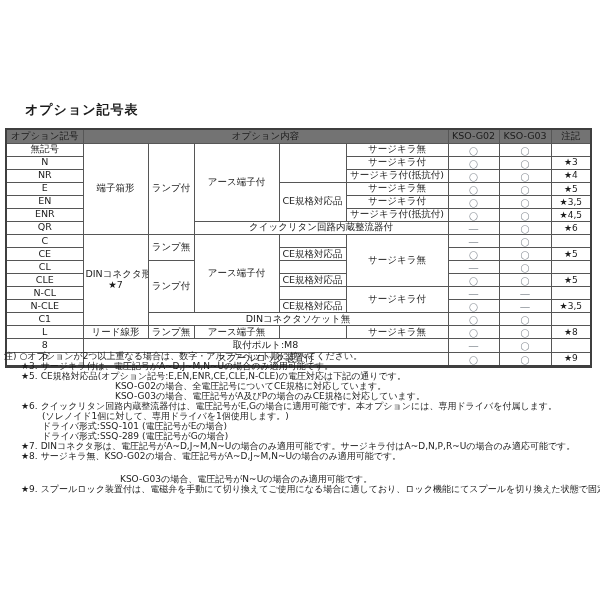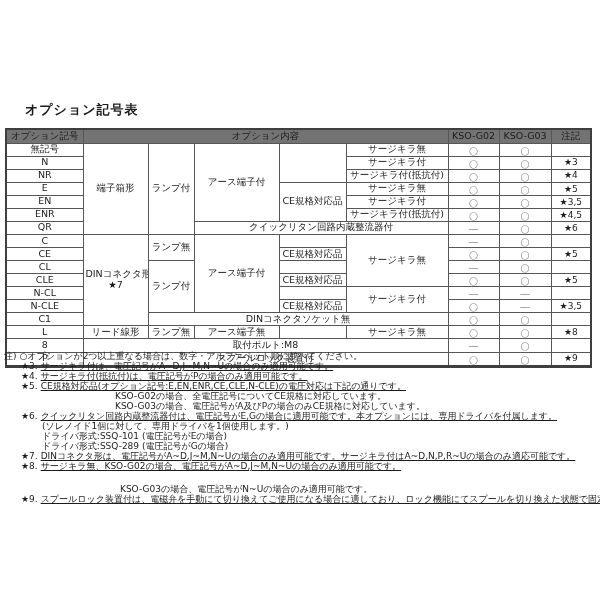--- a/index.html
+++ b/index.html
@@ -22,21 +22,21 @@
   table.opt tbody td:nth-last-child(2),
   table.opt tbody td:nth-last-child(3) { color:#8b9198; font-size:10.5px; }
   table.opt tbody td:last-child { font-size:9px; }
   .cell-sub { display:block; font-size:9.5px; }
 
   .notes { position:absolute; left:4px; top:351px; width:594px;
            font-size:9px; line-height:10px; }
   .nline { white-space:nowrap; }
   .nlabel { display:inline-block; margin-right:3px; }
   .ind0 { padding-left:0; }
-  .ind1 { padding-left:17px;text-decoration:underline; }
+  .ind1 { padding-left:17px; }
   .ind2 { padding-left:38px; }
   .ind3 { padding-left:111px; }
   .ind4 { padding-left:116px;margin-top:13px; }
 </style>
 </head>
 <body>
 
 <div id="page">
   <div class="title">オプション記号表</div>
 
@@ -198,21 +198,20 @@
           <td>○</td>
           <td>○</td>
           <td>★9</td>
         </tr>
       </tbody>
   </table>
 
   <div class="notes">
       <div class="nline ind0"><span class="nlabel">注)</span><span>○オプションが2つ以上重なる場合は、数字・アルファベット順に並べてください。</span></div>
       <div class="nline ind1"><span class="nlabel">★3.</span><span>サージキラ付は、電圧記号がA~D,J~M,N~Uの場合のみ適用可能です。</span></div>
-      <div class="nline ind1"><span class="nlabel">★4.</span><span>サージキラ付(抵抗付)は、電圧記号がPの場合のみ適用可能です。</span></div>
       <div class="nline ind1"><span class="nlabel">★5.</span><span>CE規格対応品(オプション記号:E,EN,ENR,CE,CLE,N-CLE)の電圧対応は下記の通りです。</span></div>
       <div class="nline ind3"><span>KSO-G02の場合、全電圧記号についてCE規格に対応しています。</span></div>
       <div class="nline ind3"><span>KSO-G03の場合、電圧記号がA及びPの場合のみCE規格に対応しています。</span></div>
       <div class="nline ind1"><span class="nlabel">★6.</span><span>クイックリタン回路内蔵整流器付は、電圧記号がE,Gの場合に適用可能です。本オプションには、専用ドライバを付属します。</span></div>
       <div class="nline ind2"><span>(ソレノイド1個に対して、専用ドライバを1個使用します。)</span></div>
       <div class="nline ind2"><span>ドライバ形式:SSQ-101 (電圧記号がEの場合)</span></div>
       <div class="nline ind2"><span>ドライバ形式:SSQ-289 (電圧記号がGの場合)</span></div>
       <div class="nline ind1"><span class="nlabel">★7.</span><span>DINコネクタ形は、電圧記号がA~D,J~M,N~Uの場合のみ適用可能です。サージキラ付はA~D,N,P,R~Uの場合のみ適応可能です。</span></div>
       <div class="nline ind1"><span class="nlabel">★8.</span><span>サージキラ無、KSO-G02の場合、電圧記号がA~D,J~M,N~Uの場合のみ適用可能です。</span></div>
       <div class="nline ind4"><span>KSO-G03の場合、電圧記号がN~Uの場合のみ適用可能です。</span></div>

